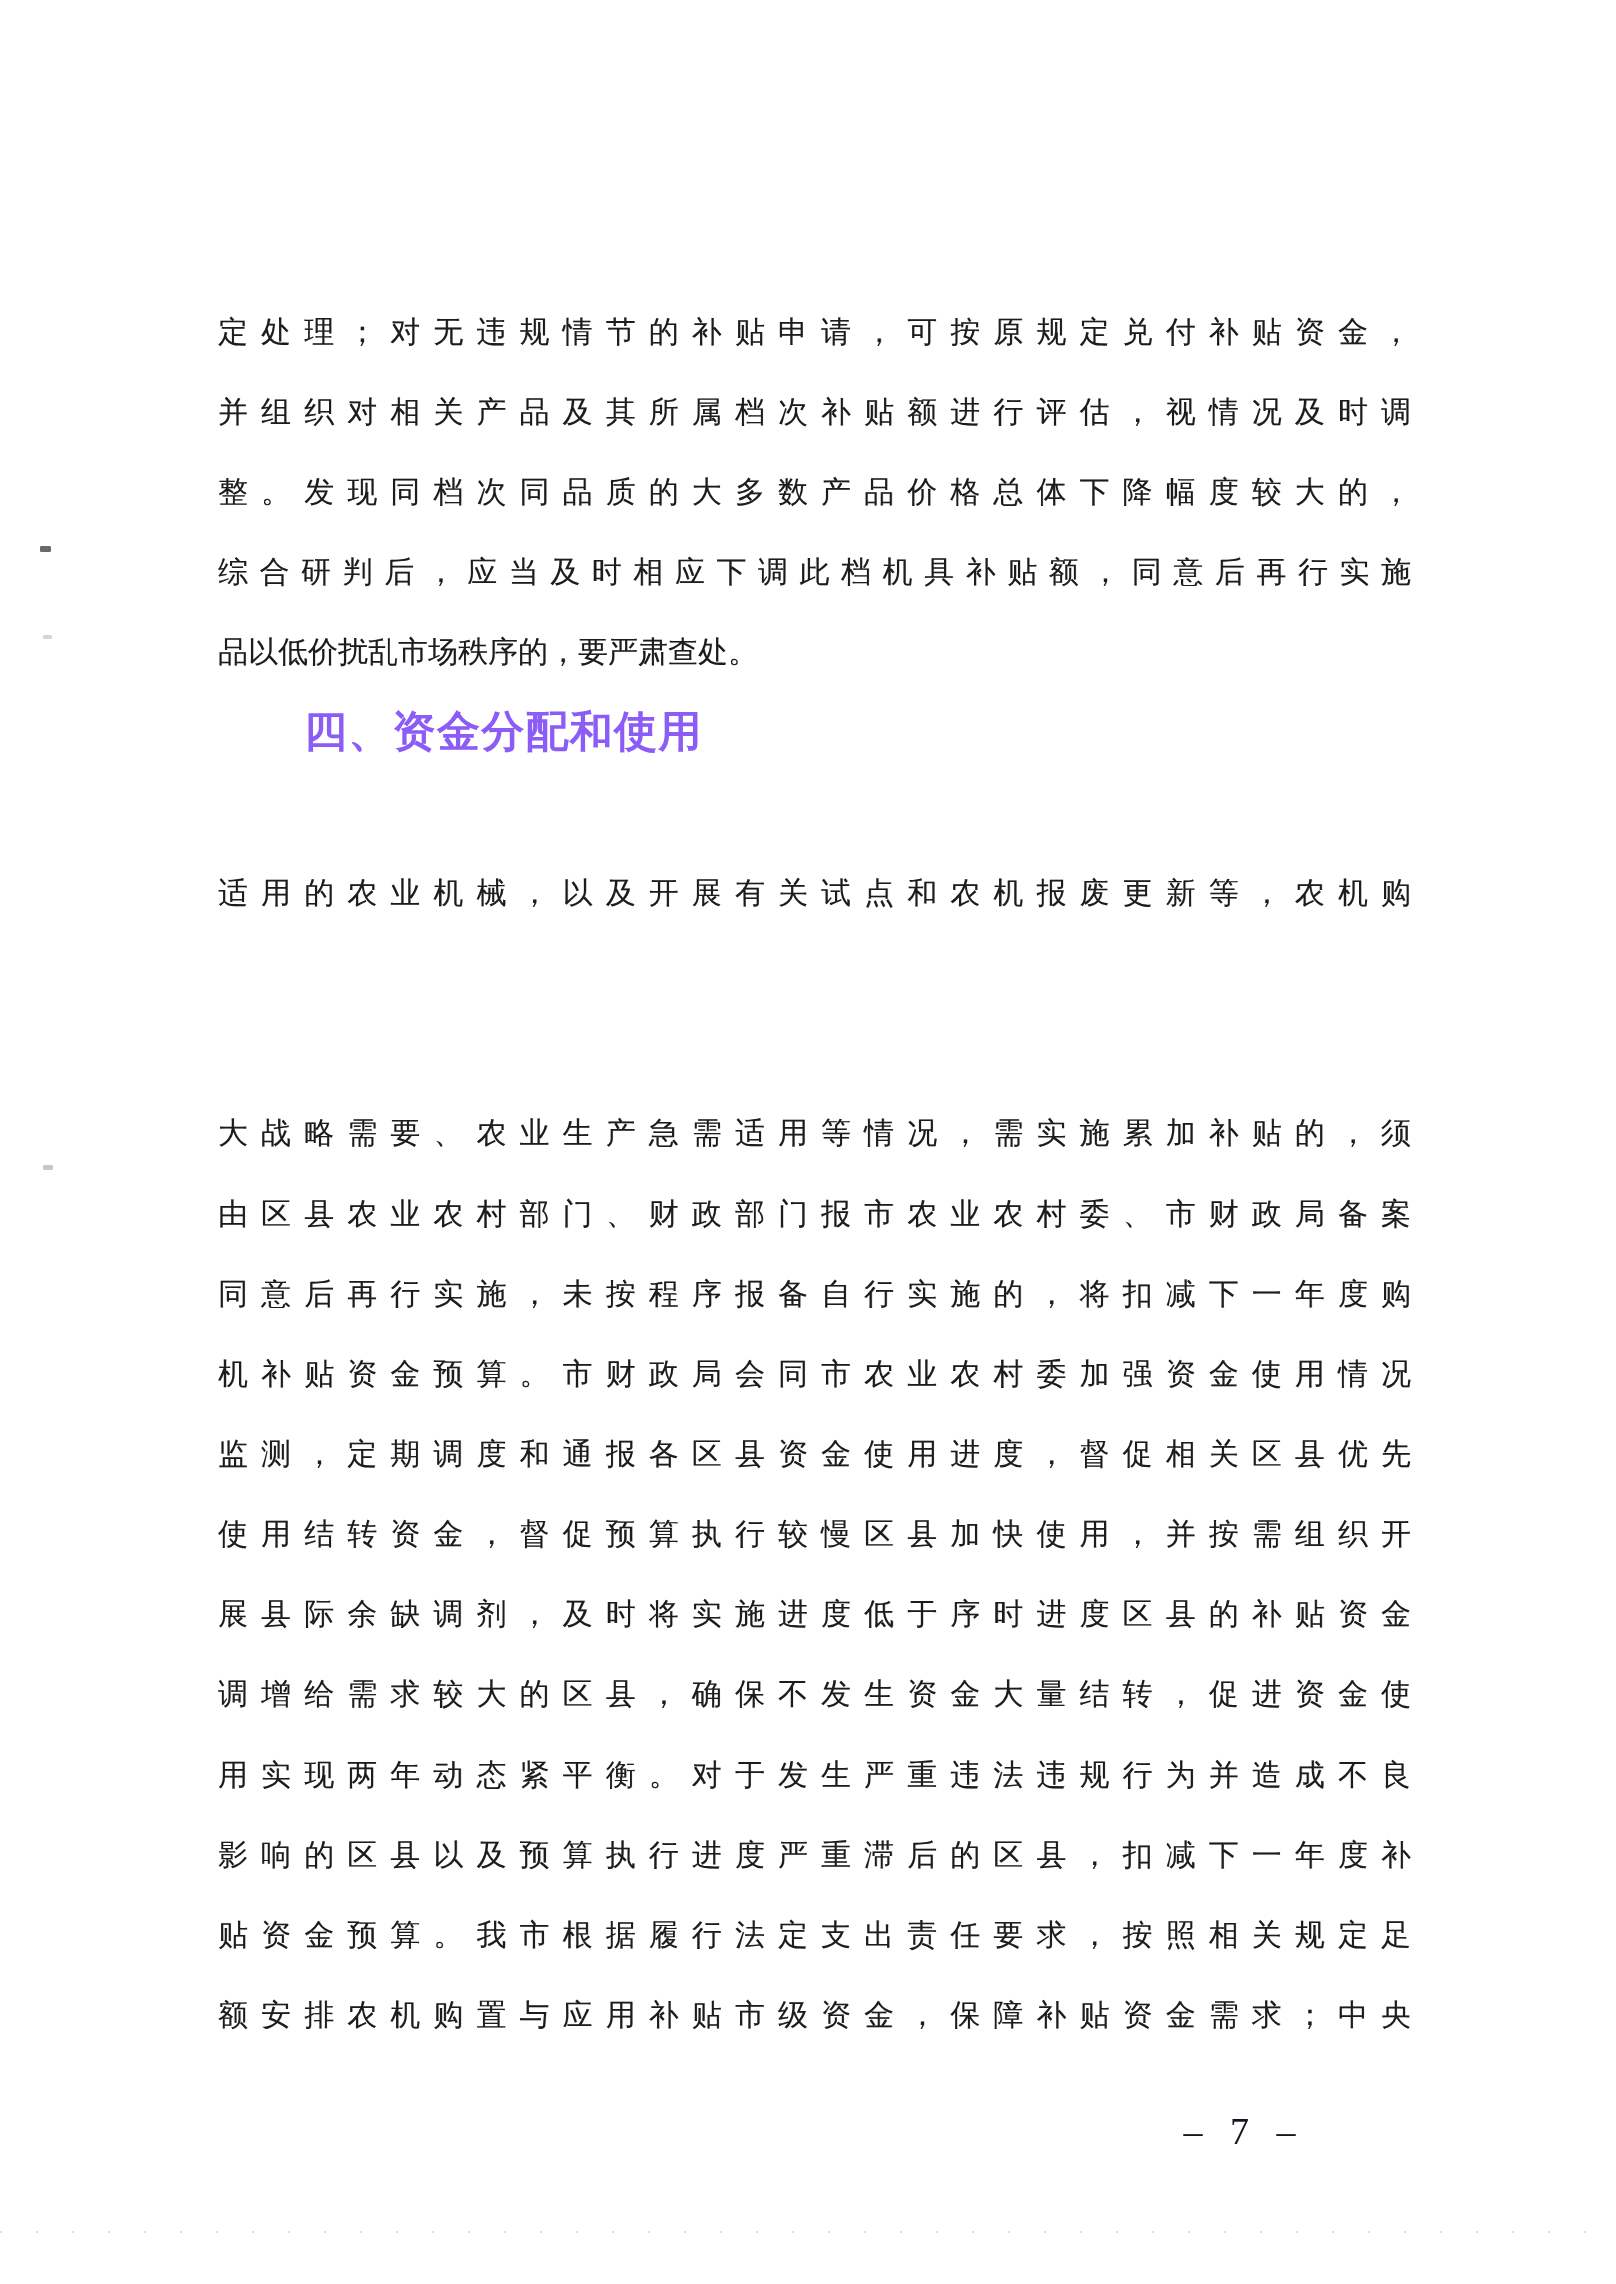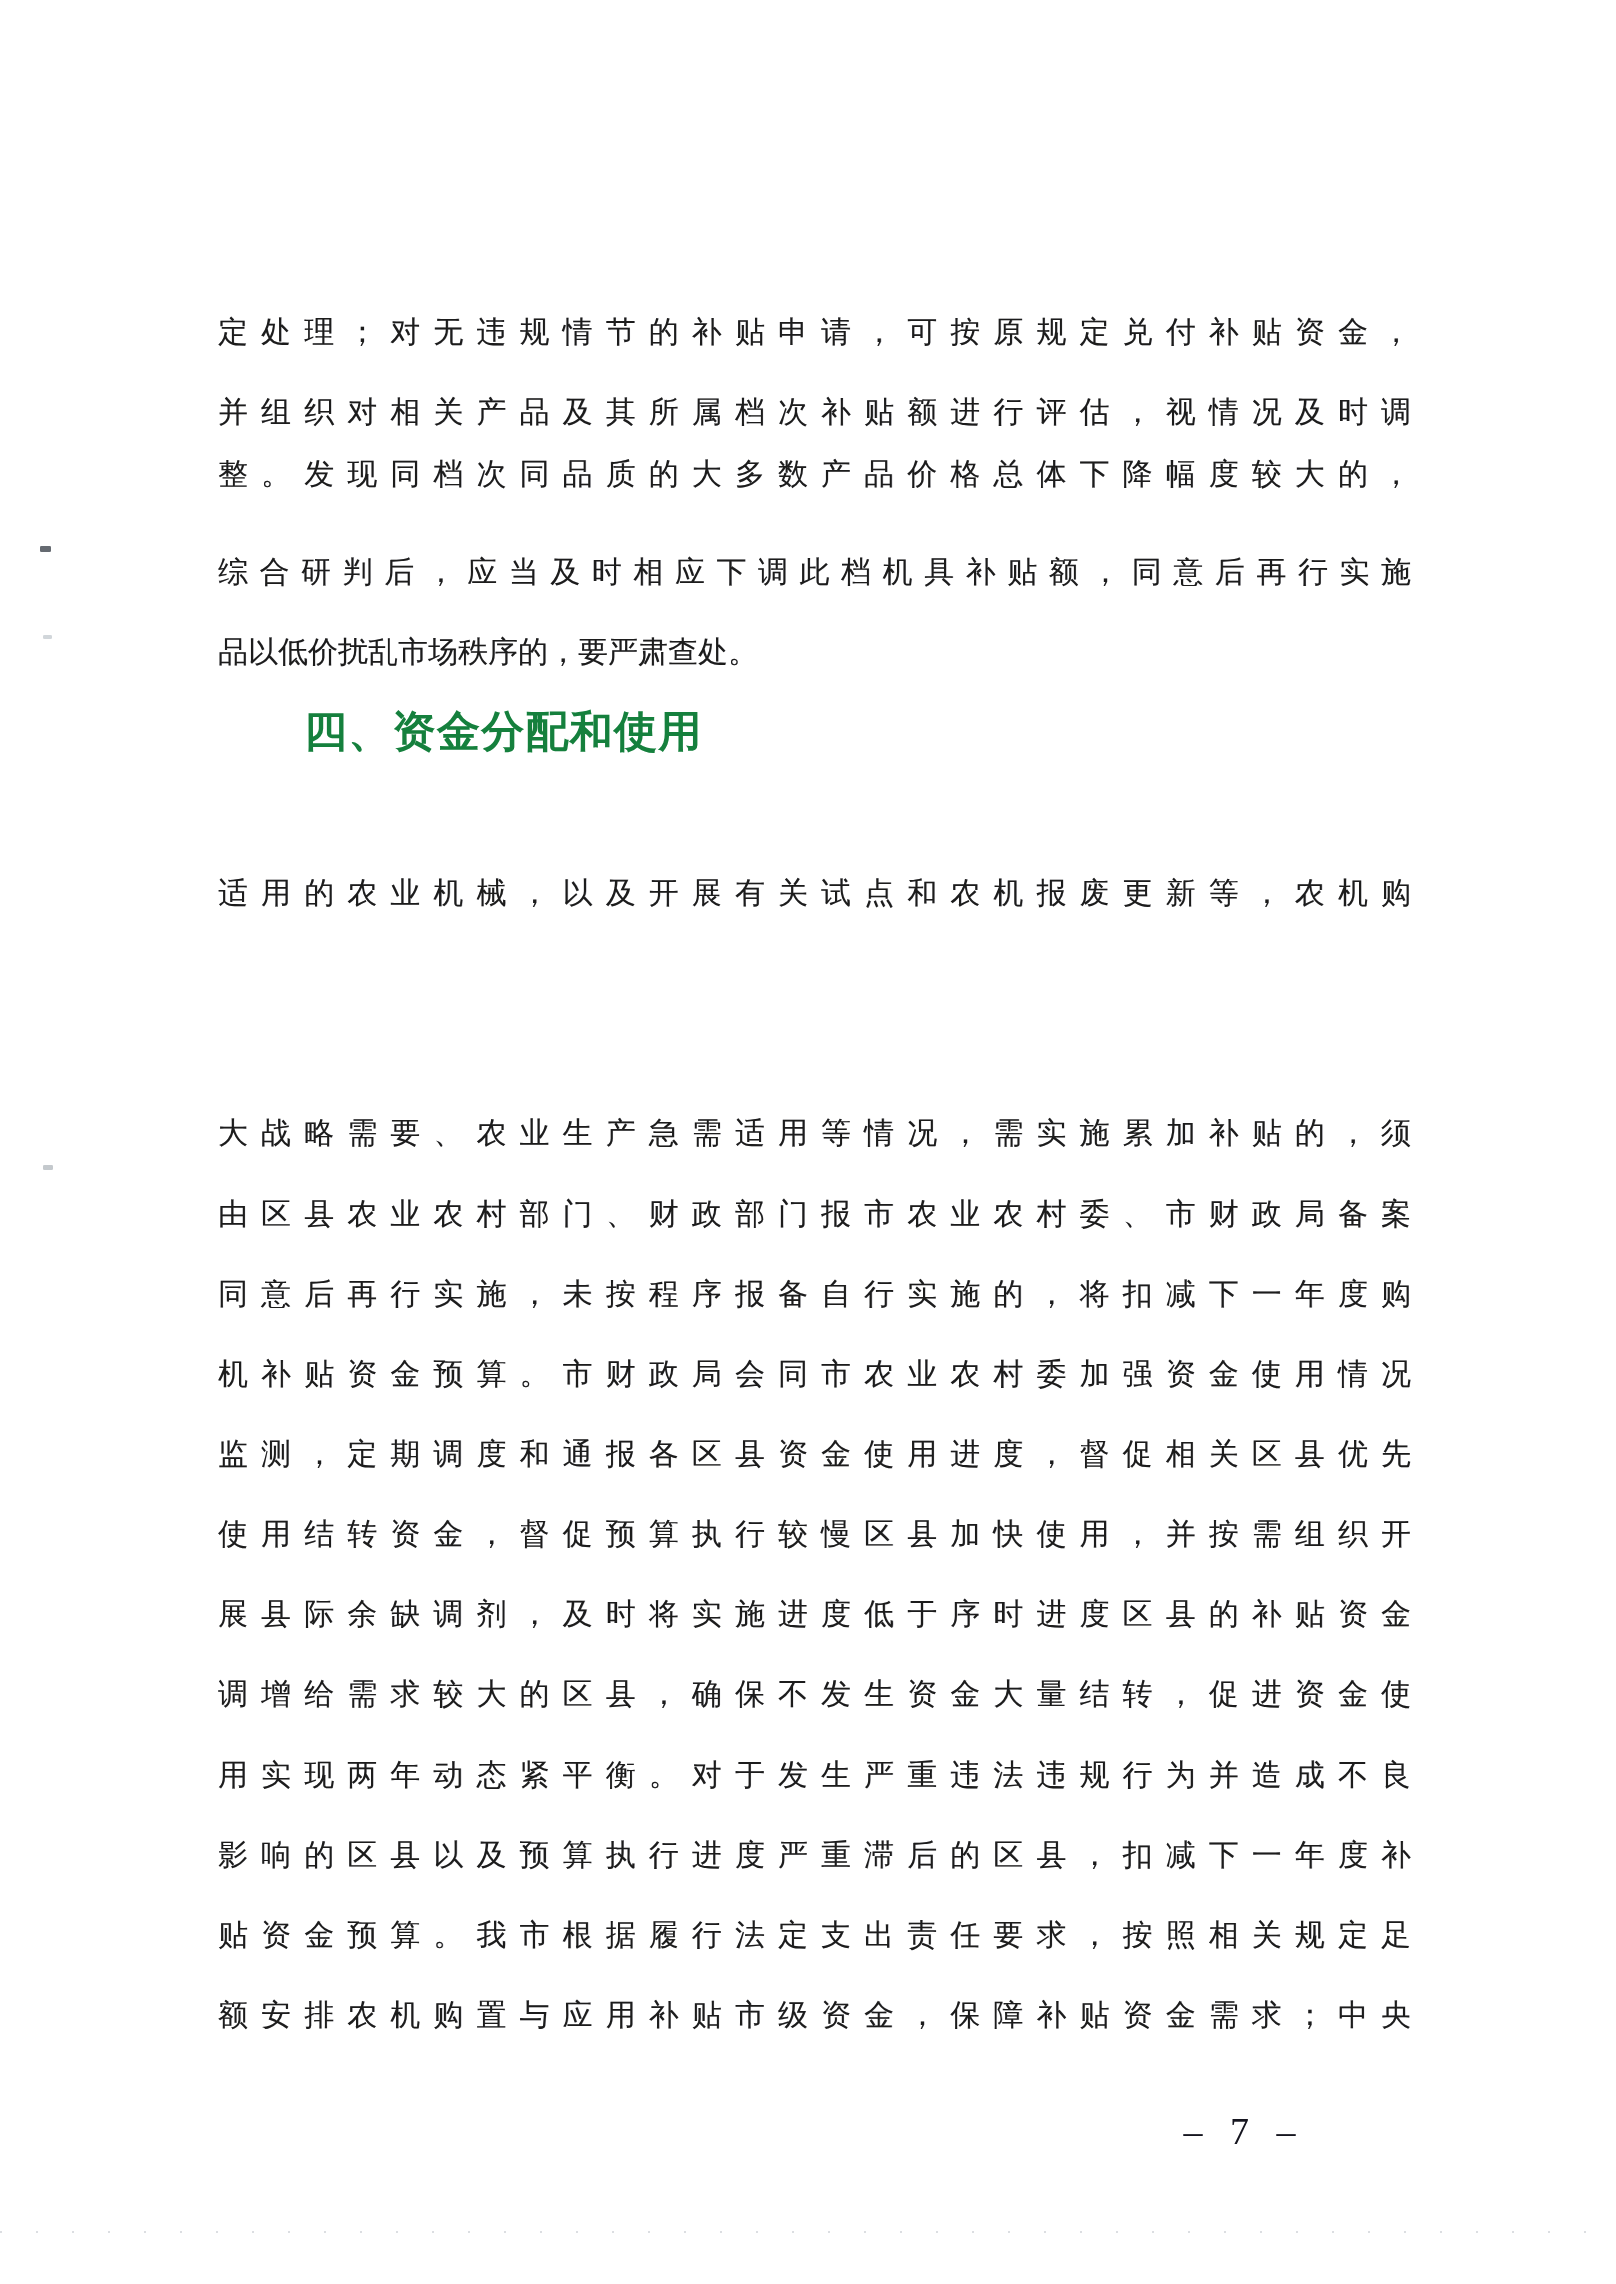--- a/index.html
+++ b/index.html
@@ -34,21 +34,21 @@
     text-justify: inter-character;
   }
   .heading {
     position: absolute;
     left: 304px;
     height: 47px;
     font-size: 43px;
     line-height: 47px;
     font-weight: bold;
     font-family: "DejaVu Sans", "Liberation Sans", sans-serif;
-    color: #15803d;
+    color: #8b5cf6;
     letter-spacing: 1.3px;
     white-space: pre;
     text-align: center;
   }
   .page-number {
     position: absolute;
     top: 2110px;
     left: 1166px;
     width: 156px;
     height: 42px;
@@ -82,21 +82,21 @@
     opacity: .7;
   }
 </style>
 </head>
 <body>
 
 <div class="page">
 
   <div class="line justify" style="top:309px">定处理；对无违规情节的补贴申请，可按原规定兑付补贴资金，</div>
   <div class="line justify" style="top:389px">并组织对相关产品及其所属档次补贴额进行评估，视情况及时调</div>
-  <div class="line justify" style="top:451px">整。发现同档次同品质的大多数产品价格总体下降幅度较大的，</div>
+  <div class="line justify" style="top:469px">整。发现同档次同品质的大多数产品价格总体下降幅度较大的，</div>
   <div class="line justify" style="top:549px">综合研判后，应当及时相应下调此档机具补贴额，同意后再行实施</div>
   <div class="line" style="top:629px">品以低价扰乱市场秩序的，要严肃查处。</div>
 
   <div class="heading" style="top:708px">四、资金分配和使用</div>
 
   <div class="line justify" style="top:870px">适用的农业机械，以及开展有关试点和农机报废更新等，农机购</div>
   <div class="line justify" style="top:1110px">大战略需要、农业生产急需适用等情况，需实施累加补贴的，须</div>
   <div class="line justify" style="top:1191px">由区县农业农村部门、财政部门报市农业农村委、市财政局备案</div>
   <div class="line justify" style="top:1271px">同意后再行实施，未按程序报备自行实施的，将扣减下一年度购</div>
   <div class="line justify" style="top:1351px">机补贴资金预算。市财政局会同市农业农村委加强资金使用情况</div>

